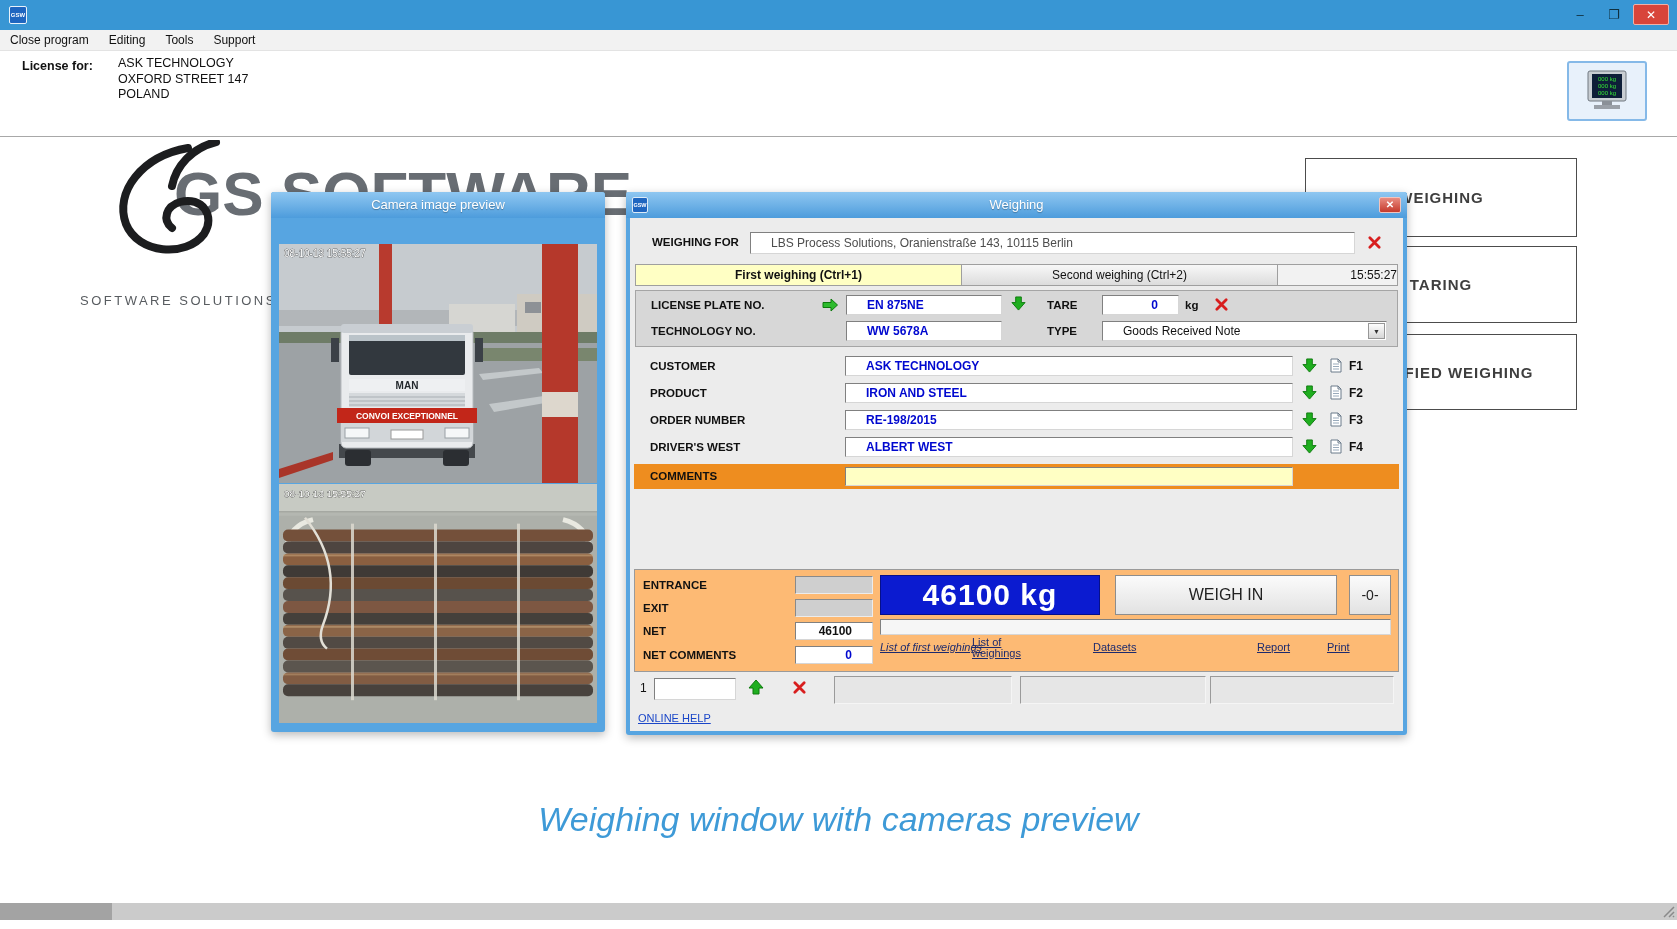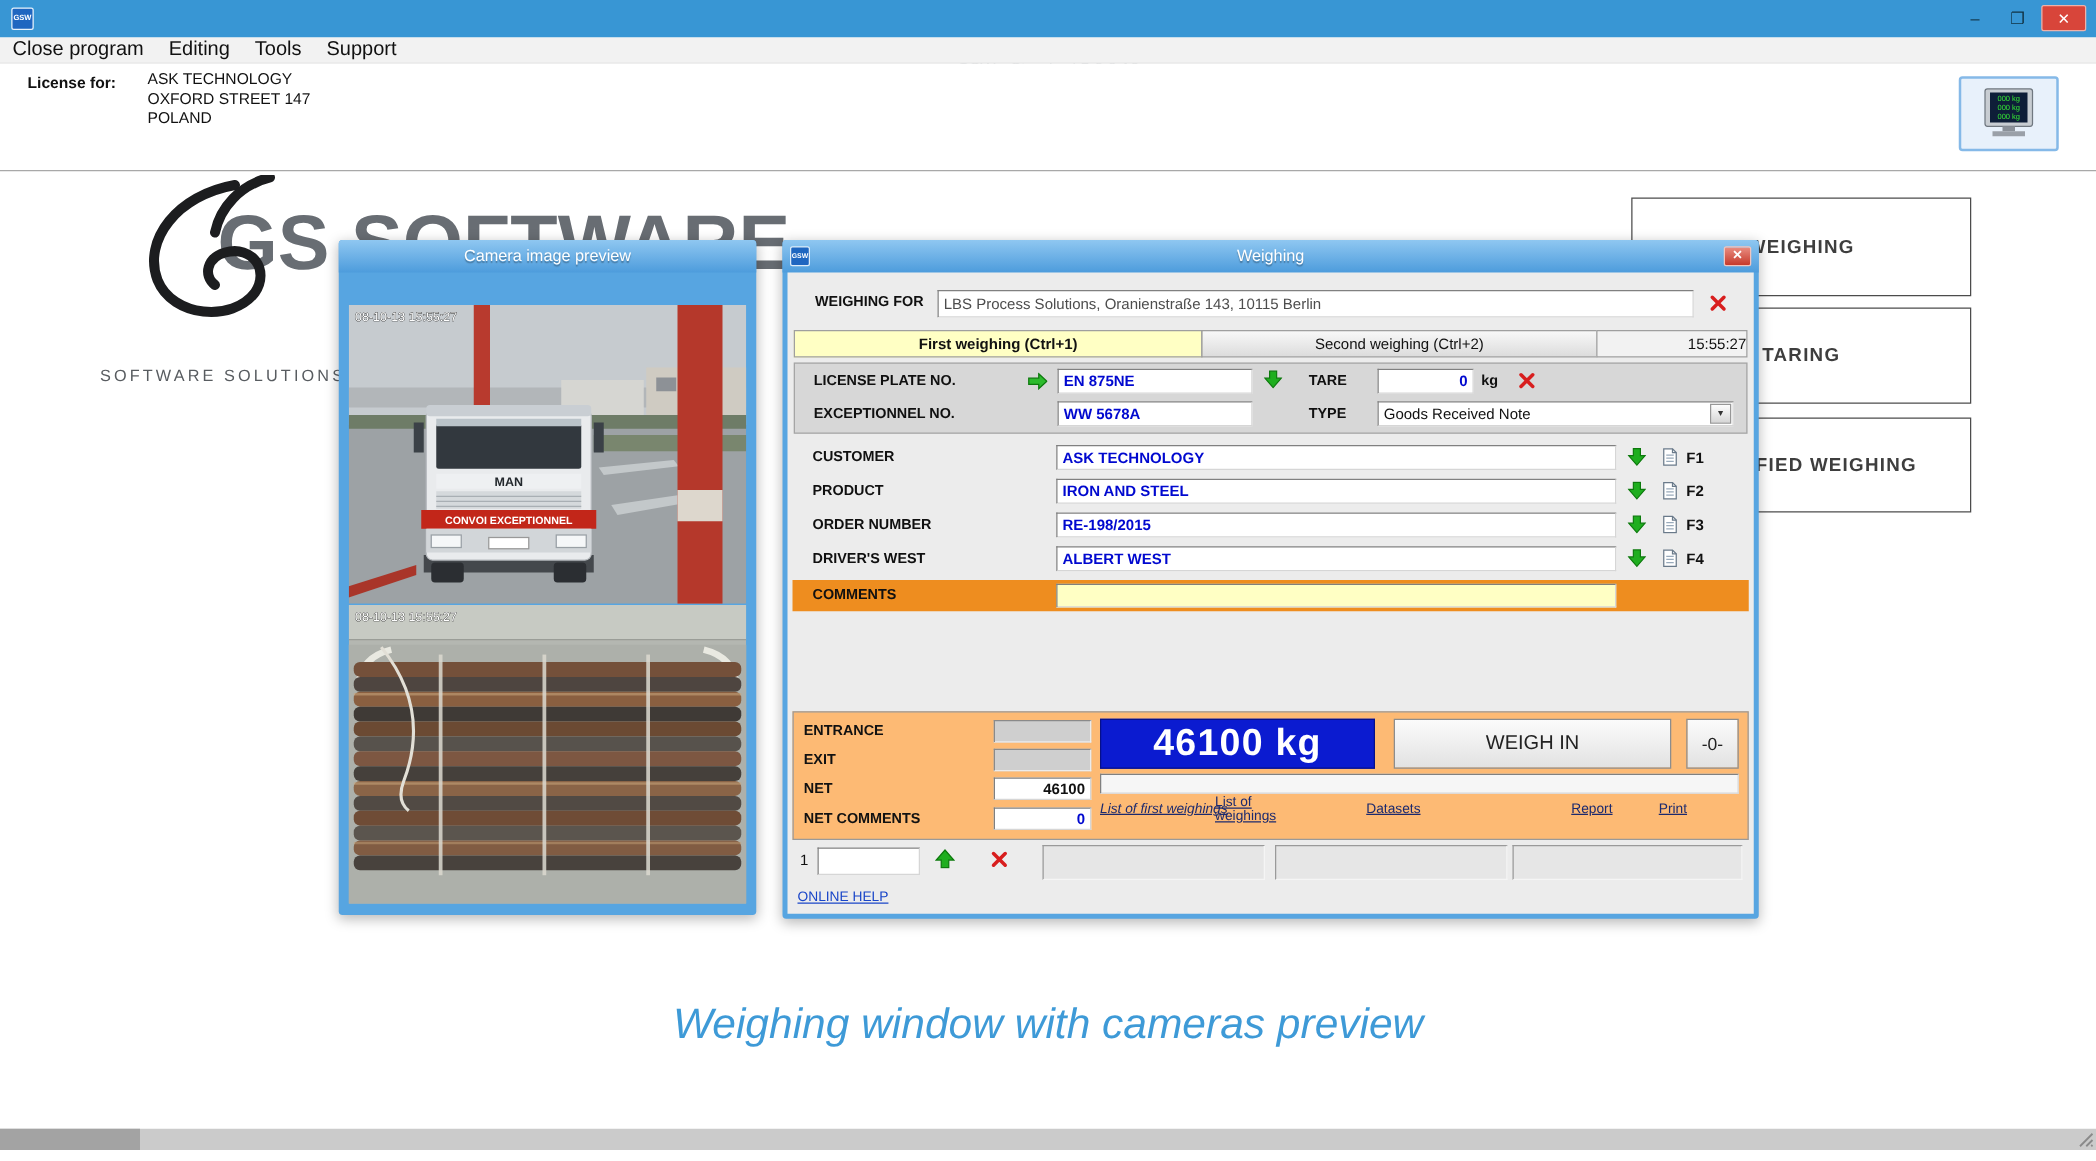--- a/index.html
+++ b/index.html
@@ -14,21 +14,21 @@
              display:flex; align-items:center; justify-content:center; }
   .tb-title { position:absolute; left:0; right:0; top:0; height:30px; line-height:30px;
               text-align:center; font-size:13px; color:#10242f;margin-top:40px; }
   .tb-btns { position:absolute; right:8px; top:4px; display:flex; gap:4px; }
   .tb-btn { width:30px; height:21px; display:flex; align-items:center; justify-content:center;
             font-size:13px; color:#10303f; }
   .tb-close { width:36px; background:#d8453a; border:1px solid #efb1a8; border-radius:2px; color:#fff; font-size:12px; }
 
   
   .menubar { position:absolute; left:0; top:30px; width:1677px; height:21px; background:#f2f2f2;
-             display:flex; align-items:center; font-size:16px; border-bottom:1px solid #e3e3e3; }
+             display:flex; align-items:center; font-size:12px; border-bottom:1px solid #e3e3e3; }
   .menu-item { padding:2px 10px; cursor:default; }
 
   
   .license { position:absolute; left:0; top:51px; width:1677px; height:86px; background:#fff;
              border-bottom:1px solid #a8a8a8; }
   .lic-label { position:absolute; left:22px; top:8px; font-size:12.5px; font-weight:bold; }
   .lic-lines { position:absolute; left:118px; top:5px; font-size:12.5px; line-height:15.5px; }
   .scale-btn { position:absolute; left:1567px; top:10px; width:80px; height:60px;
                border:2px solid #85b9e8; border-radius:3px; background:#e8f1fb;
                display:flex; align-items:center; justify-content:center; cursor:pointer; }
@@ -64,21 +64,21 @@
   .cam-window { left:271px; top:192px; width:334px; height:540px; z-index:5; }
   .cam-body { padding:26px 8px 0 8px; }
   .cam-img { width:318px; height:239px; display:block; margin-bottom:1px; }
 
   
   .weigh-window { left:626px; top:192px; width:781px; height:543px; z-index:6; }
   .weigh-body { position:absolute; left:4px; right:4px; top:26px; bottom:4px; background:#ececec;
                 font-size:12px; }
   .flabel { font-weight:bold; font-size:11.5px; color:#101010; white-space:nowrap; }
   .inp { position:absolute; background:#fff; border:1px solid; border-color:#808080 #d6d6d6 #d6d6d6 #808080;
-         padding:0 4px; font-size:12px; display:flex; align-items:center; overflow:hidden; white-space:nowrap; }
+         padding:0 20px; font-size:12px; display:flex; align-items:center; overflow:hidden; white-space:nowrap; }
   .bval { color:#0008cf; font-weight:bold; }
   .gval { color:#4d4d4d; }
   .r { justify-content:flex-end; }
   .tab { position:absolute; top:46px; height:22px; border:1px solid #9f9f9f; font-size:12px;
          display:flex; align-items:center; justify-content:center; cursor:pointer; }
   .tab-first { left:5px; width:327px; background:#ffffc4; font-weight:bold; }
   .tab-second { left:331px; width:317px; background:linear-gradient(#f8f8f8,#dcdcdc); }
   .tab-time { left:647px; width:121px; background:#f2f2f2; cursor:default;justify-content:flex-end; }
   .gpanel { position:absolute; left:5px; right:5px; top:72px; height:57px; background:#d7d7d7;
             border:1px solid #a5a5a5; }
@@ -290,21 +290,21 @@
       </span>
       <span class="flabel" style="position:absolute;left:411px;top:8px;">TARE</span>
       <div class="inp bval r" style="left:466px;top:4px;width:77px;height:20px;">0</div>
       <span class="flabel" style="position:absolute;left:549px;top:8px;">kg</span>
       <span class="icon-btn" style="left:578px;top:6px;">
         <svg width="15" height="15" viewBox="0 0 16 16">
             <path d="M3 3 L13 13 M13 3 L3 13" stroke="#d81e1e" stroke-width="3" stroke-linecap="round" fill="none"></path>
           </svg>
       </span>
 
-      <span class="flabel" style="position:absolute;left:15px;top:34px;">EXCEPTIONNEL NO.</span>
+      <span class="flabel" style="position:absolute;left:15px;top:34px;">TECHNOLOGY NO.</span>
       <div class="inp bval" style="left:210px;top:30px;width:156px;height:20px;">WW 5678A</div>
       <span class="flabel" style="position:absolute;left:411px;top:34px;">TYPE</span>
       <div class="inp" style="left:466px;top:30px;width:285px;height:20px;padding-right:20px;">
         <span>Goods Received Note</span>
         <span class="ddbtn">▼</span>
       </div>
     </div>
 
     <span class="flabel" style="position:absolute;left:20px;top:142px;">CUSTOMER</span>
     <div class="inp bval" style="left:215px;top:138px;width:448px;height:20px;">ASK TECHNOLOGY</div>

